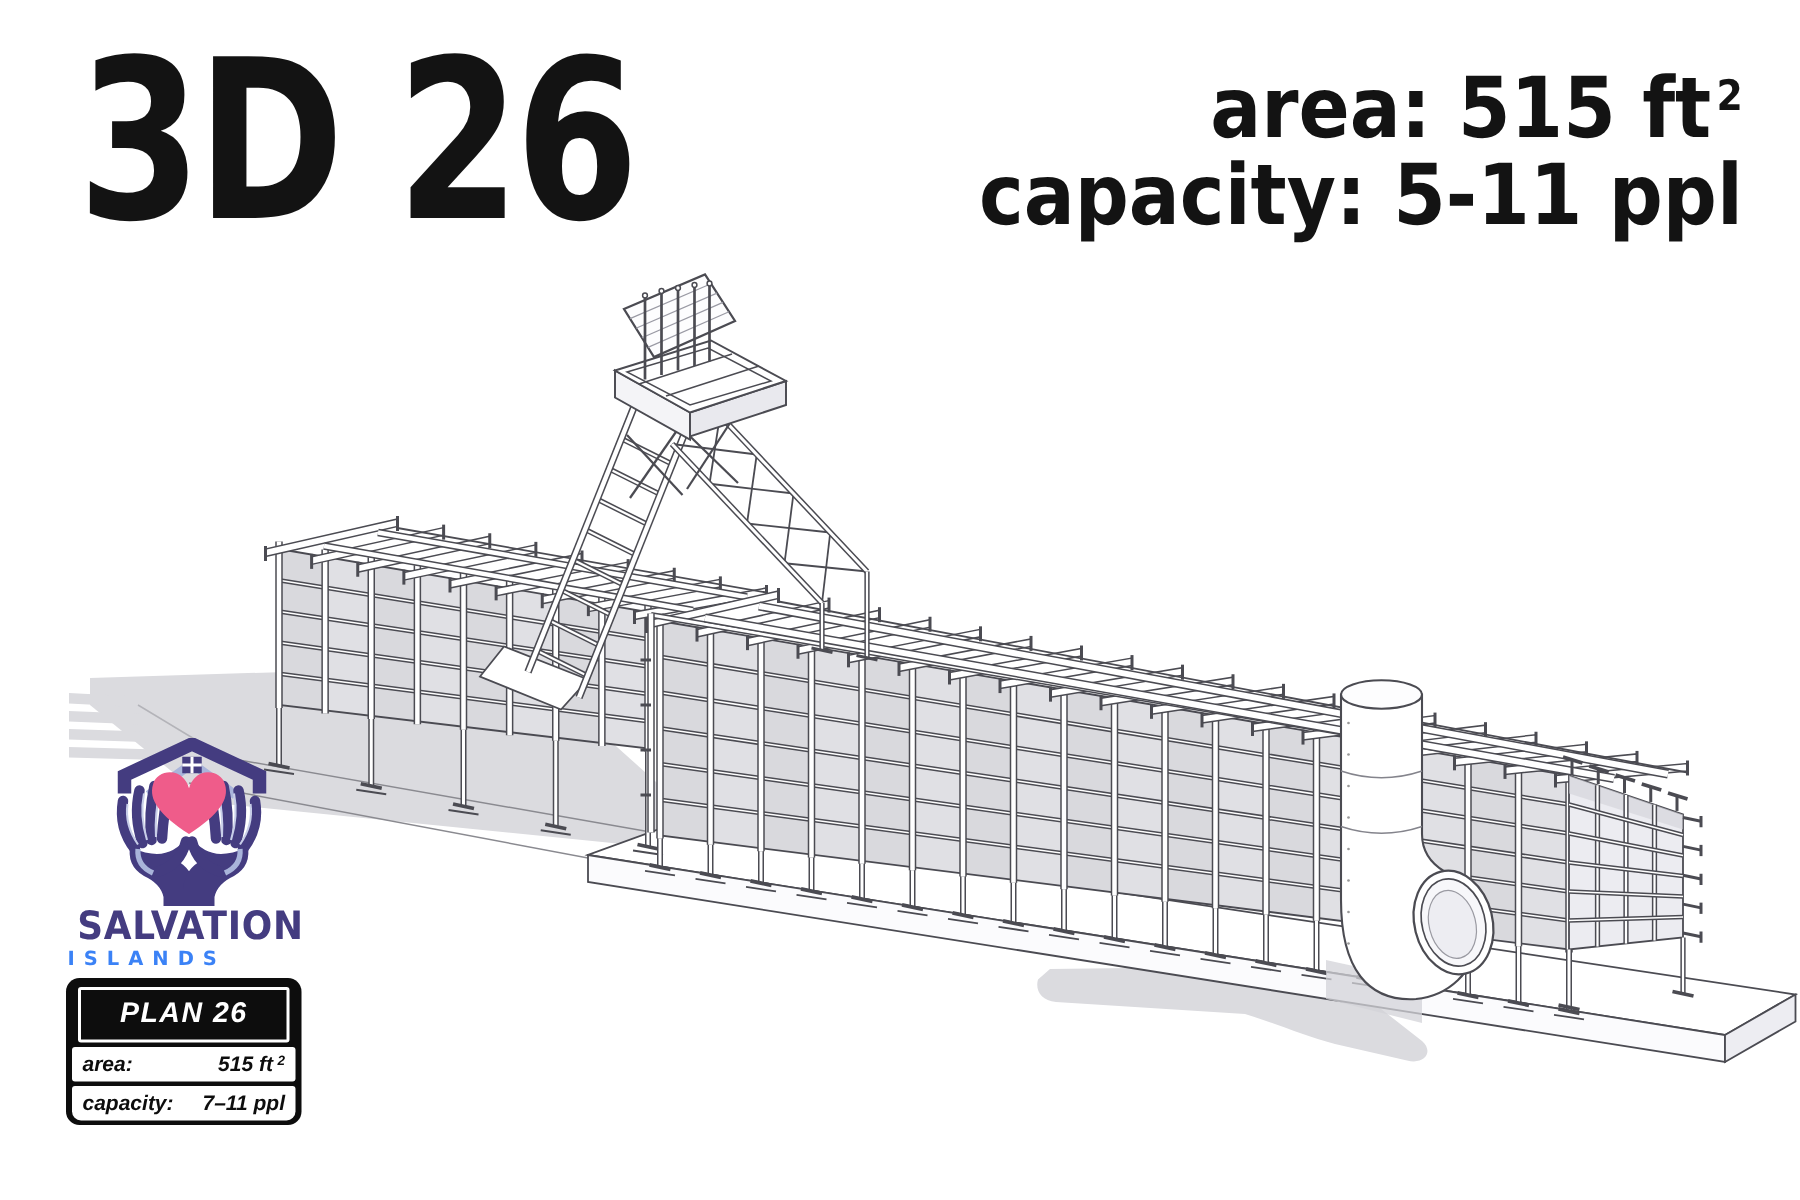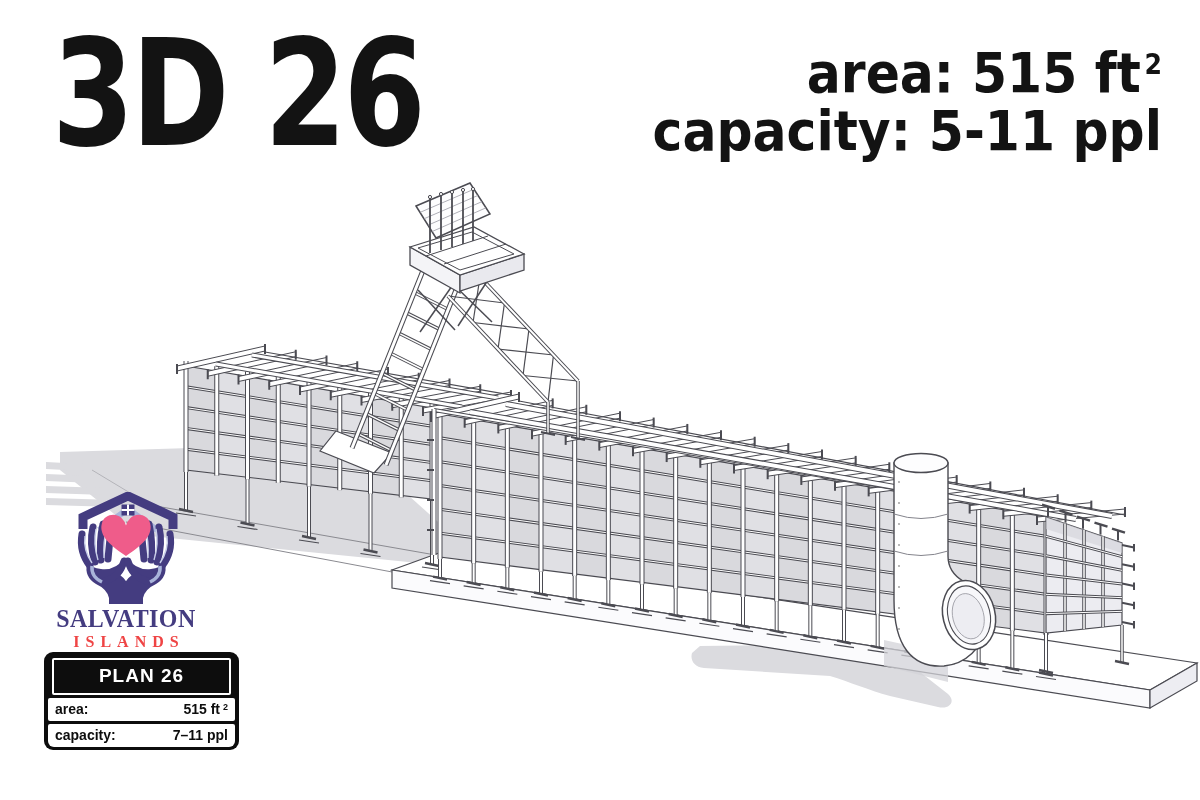--- a/index.html
+++ b/index.html
@@ -9,30 +9,30 @@
 
   .title{position:absolute;left:52px;top:20px;font-size:148px;font-weight:900;
          line-height:1;letter-spacing:-4px;transform:scaleX(.80);transform-origin:left top;
          white-space:nowrap;color:#131313;}
   .specs{position:absolute;right:38px;top:44px;text-align:right;font-weight:900;
          transform:scaleX(.90);transform-origin:right top;color:#131313;}
   .spec-line{font-size:56px;line-height:1.04;white-space:nowrap;}
   .spec-label{margin-right:20px;}
   sup.sq{font-size:.5em;vertical-align:.65em;margin-left:4px;}
 
-  .logo{position:absolute;left:45px;top:492px;width:162px;text-align:center;font-family:Liberation Serif, serif;}
+  .logo{position:absolute;left:45px;top:492px;width:162px;}
   .logo-mark{display:block;margin:0 auto;}
   .logo-line1{font-size:26px;font-weight:900;color:#443c80;letter-spacing:.5px;
               transform:scaleX(.92);transform-origin:center top;line-height:1.05;}
-  .logo-line2{font-size:16px;font-weight:900;color:#ef4444;letter-spacing:6px;
+  .logo-line2{font-size:13px;font-weight:900;color:#3b82f6;letter-spacing:6px;
               margin-top:1px;margin-right:-6px;line-height:1.1;}
 
-  .plan-card{position:absolute;left:44px;top:652px;width:195px;background:#0d0d0d;
+  .plan-card{position:absolute;left:44px;top:652px;width:157px;background:#0d0d0d;
              border-radius:9px;padding:3px;box-sizing:border-box;
-             font-family:"Liberation Sans",sans-serif;}
+             font-family:"Liberation Sans",sans-serif;font-style:italic;}
   .plan-header{border:2.5px solid #fff;border-radius:2px;margin:3px 5px 3px;
                padding:5px 0 6px;text-align:center;color:#fff;font-weight:700;
                font-size:19px;letter-spacing:1px;}
   .plan-row{background:#fff;border-radius:2px;margin:3px 1px 0;padding:3px 7px 4px;
             display:flex;justify-content:space-between;align-items:baseline;
             font-size:14px;font-weight:700;color:#0d0d0d;white-space:nowrap;}
   .plan-row:last-child{border-radius:2px 2px 6px 6px;}
   .plan-row sup{font-size:9px;vertical-align:4px;margin-left:3px;font-weight:700;}
 </style>
 </head>

